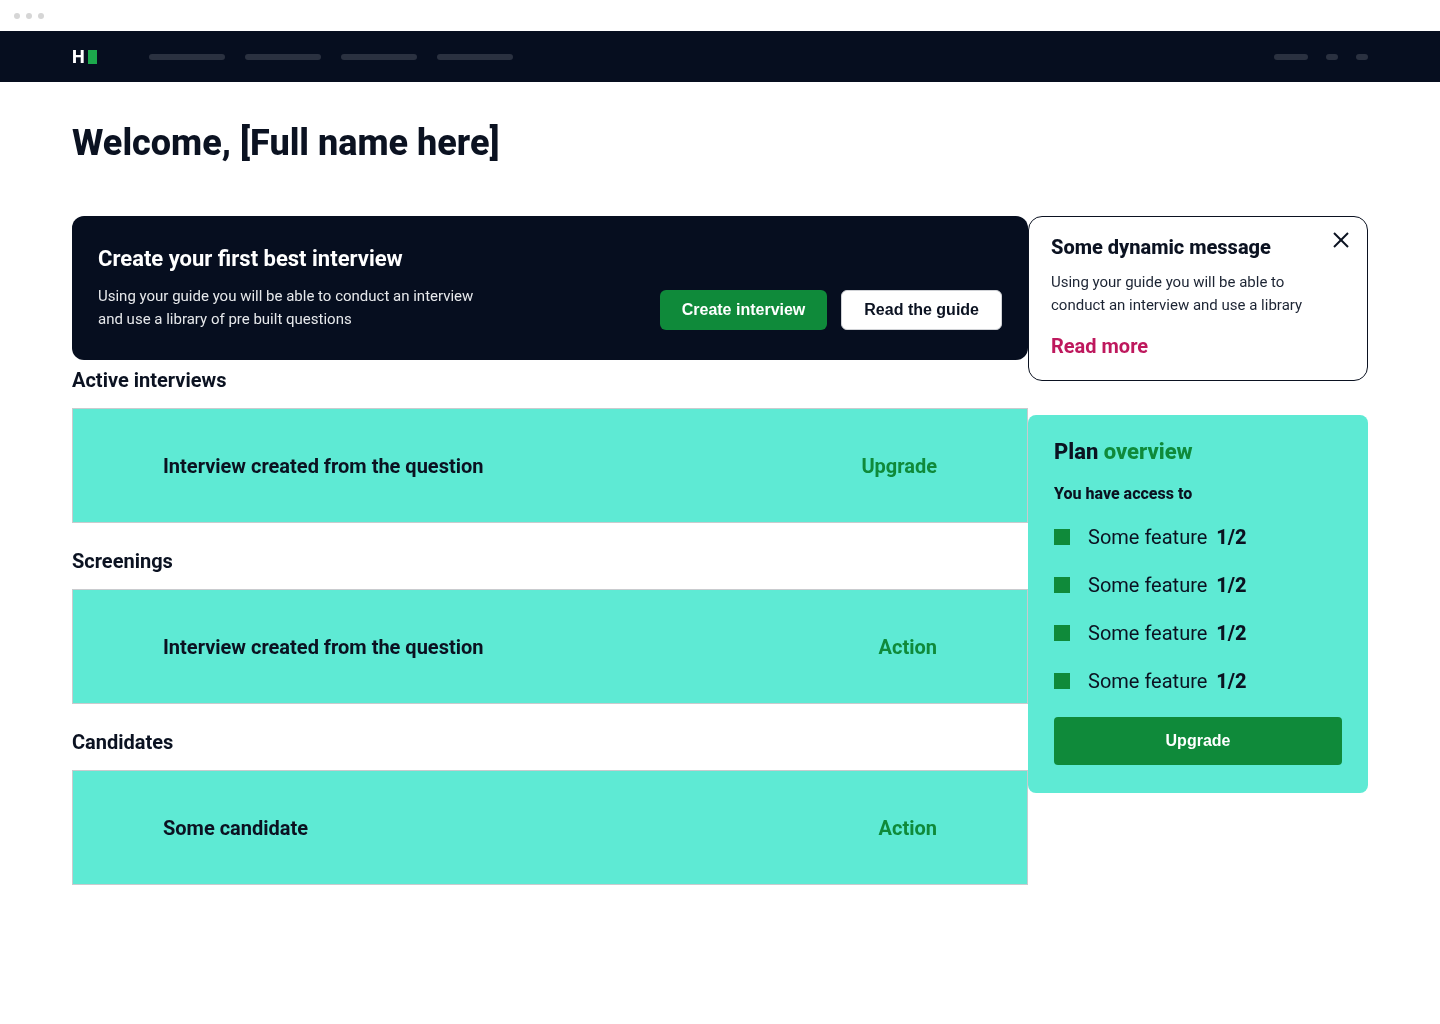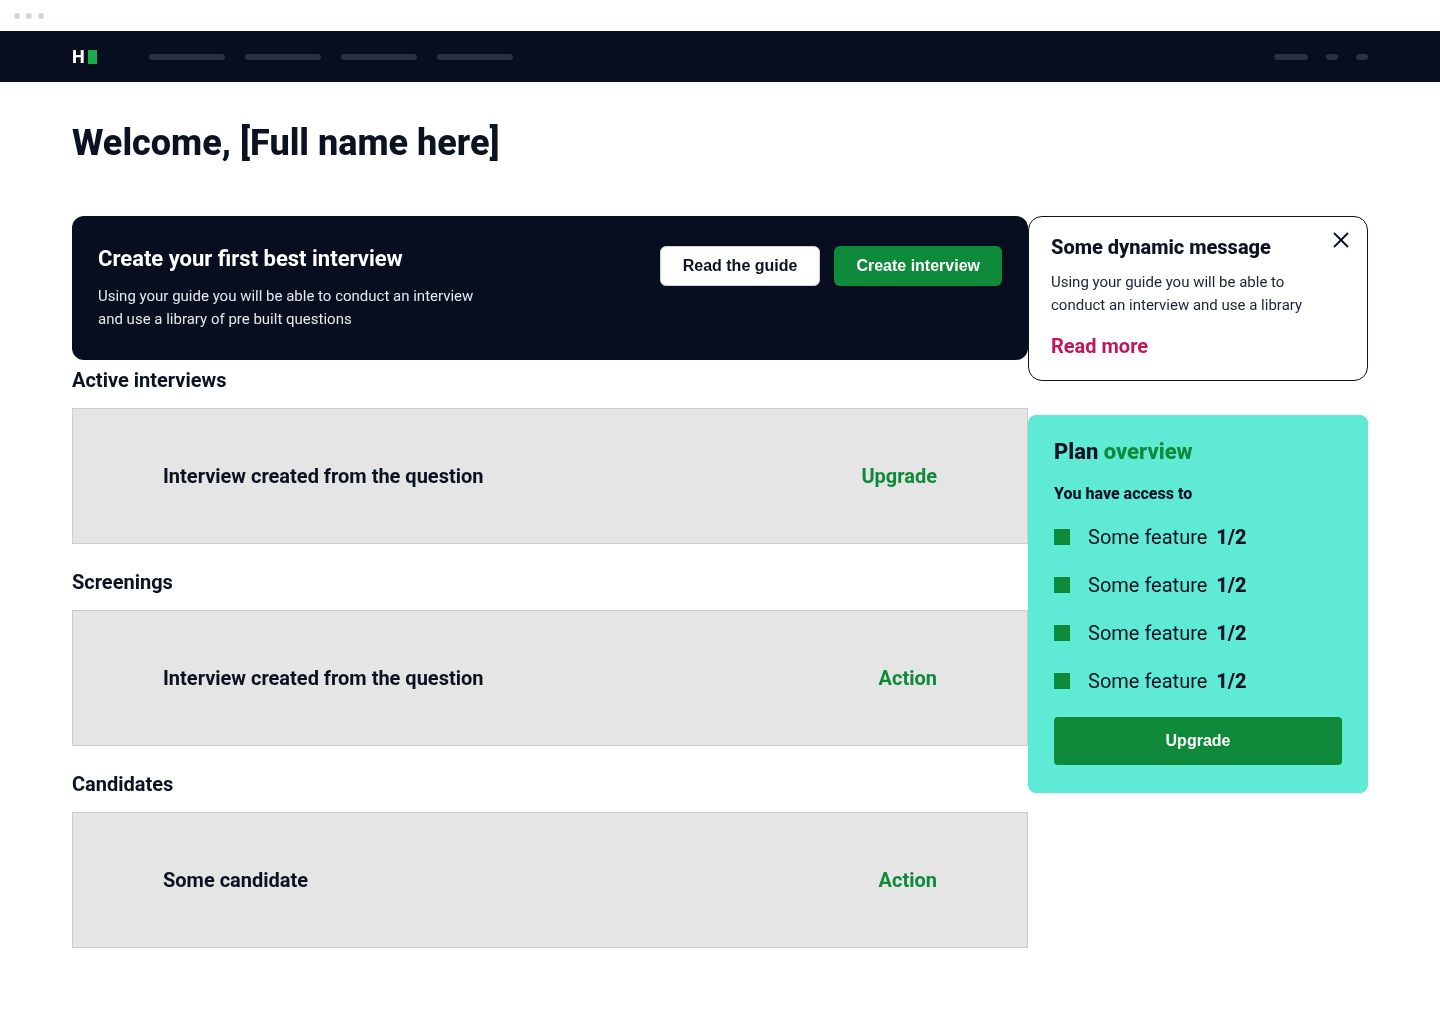--- a/index.html
+++ b/index.html
@@ -63,44 +63,44 @@
     font-weight: 800;
     margin-bottom: 52px;
   }
   
   .hero-card {
     background: #060e1f;
     color: #fff;
     border-radius: 12px;
     padding: 30px 26px;
     display: flex;
-    align-items: flex-start;
+    align-items: flex-end;
     gap: 40px;
   }
   .hero-left { flex: 1; }
   .hero-title { font-size: 22px; font-weight: 700; margin-bottom: 14px; }
   .hero-sub { font-size: 15px; line-height: 1.5; color: #e6e8eb; max-width: 400px; }
   .hero-actions { display: flex; gap: 14px; }
   .btn {
     border-radius: 6px;
     padding: 10px 22px;
     font-size: 16px;
     font-weight: 600;
     cursor: pointer;
     border: none;
   }
   .btn-white { background: #fff; color: #0b1221; border: 1px solid #d0d2d6; }
   .btn-green { background: #0f8a3a; color: #fff; }
   
   .section-title { font-size: 20px; font-weight: 700; margin: 8px 0 16px 0; }
   
   .list-card {
-    background: #e5e5e5;
+    background: #5eead4;
     border: 1px solid #c9cbce;
-    height: 136px;
+    height: 115px;
     display: flex;
     align-items: center;
     padding: 0 90px;
     margin-bottom: 26px;
   }
   .list-card .item-title {
     flex: 1;
     font-size: 20px;
     font-weight: 700;
   }
@@ -184,22 +184,22 @@
 <div class="page">
   <h1 class="page-title">Welcome, [Full name here]</h1>
 
   <div class="left-col">
     <div class="hero-card">
       <div class="hero-left">
         <div class="hero-title">Create your first best interview</div>
         <div class="hero-sub">Using your guide you will be able to conduct an interview and use a library of pre built questions</div>
       </div>
       <div class="hero-actions">
+        <button class="btn btn-green">Create interview</button>
         <button class="btn btn-white">Read the guide</button>
-        <button class="btn btn-green">Create interview</button>
       </div>
     </div>
 
     <div class="section-title">Active interviews</div>
     <div class="list-card">
       <div class="item-title">Interview created from the question</div>
       <div class="item-action">Upgrade</div>
     </div>
 
     <div class="section-title">Screenings</div>

